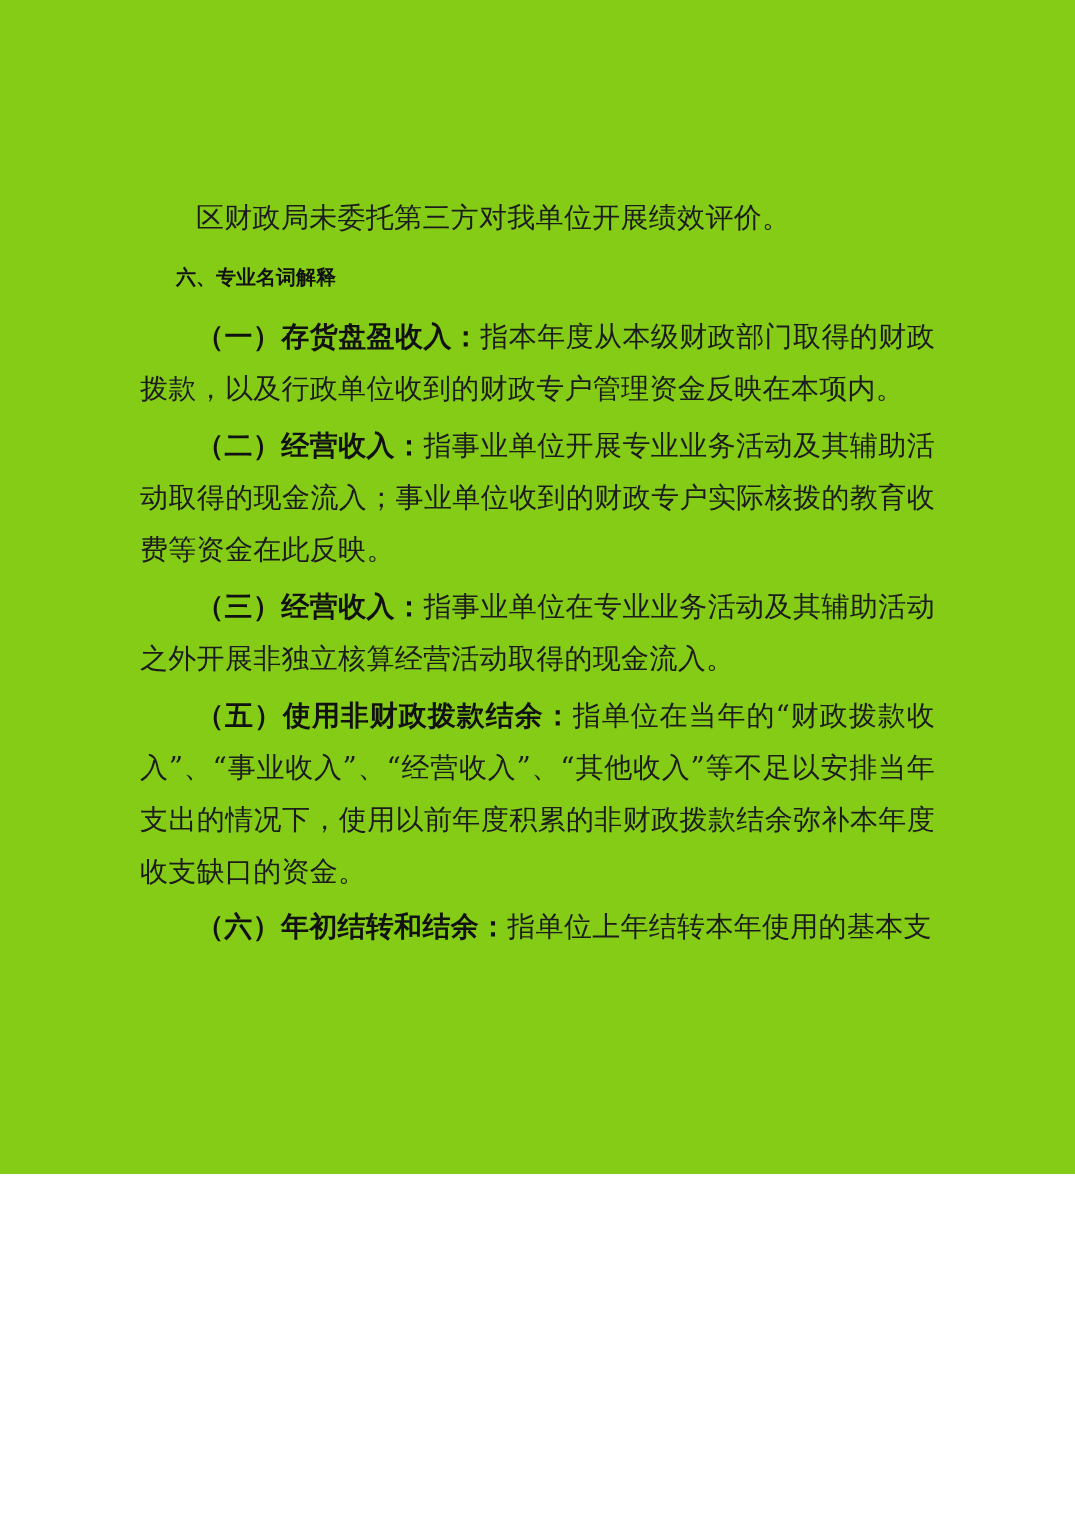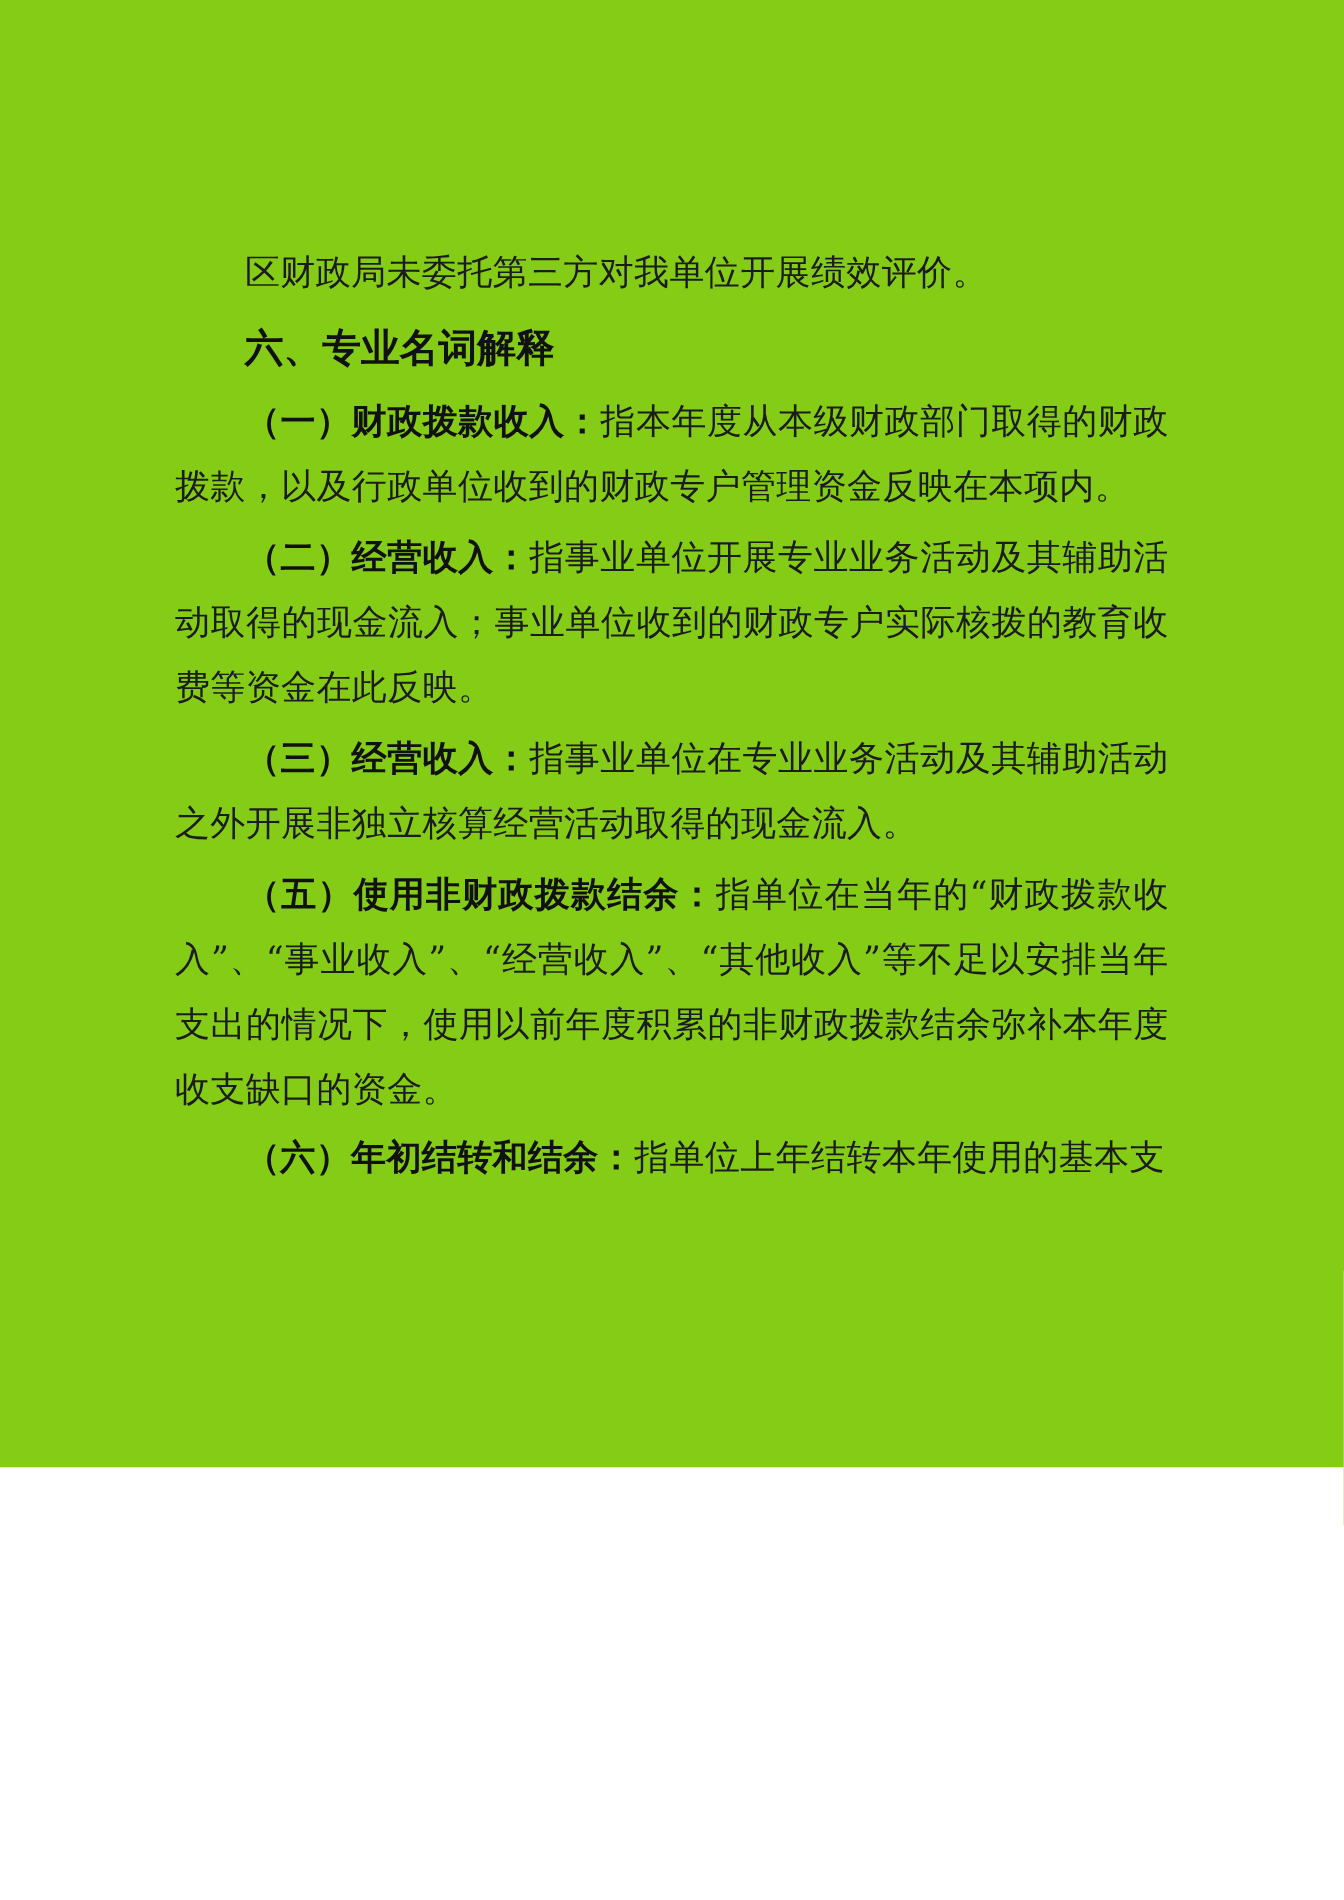--- a/index.html
+++ b/index.html
@@ -35,22 +35,22 @@
   p.body-para:last-child {
     margin-bottom: 0;
     font-family: Liberation Mono, monospace;
   }
   .term {
     font-weight: bold;
     color: #111111;
   }
   h2.section-heading {
     margin: 9px 0 6px 0;
-    font-family: Liberation Sans, sans-serif;
-    font-size: 31px;
+    font-family: Liberation Mono, monospace;
+    font-size: 20px;
     line-height: 52px;
     font-weight: bold;
     color: #111111;
     text-indent: 1.8em;
   }
   .page-footer {
     position: absolute;
     left: 0;
     top: 1400px;
     width: 100%;
@@ -64,21 +64,21 @@
 </head>
 <body>
 
 <div class="page">
   <div class="content">
 
     <p class="body-para">区财政局未委托第三方对我单位开展绩效评价。</p>
 
     <h2 class="section-heading">六、专业名词解释</h2>
 
-    <p class="body-para"><span class="term">（一）财政拨款收入：</span><span>指本年度从本级财政部门取得的财政拨款，以及行政单位收到的财政专户管理资金反映在本项内。</span></p>
+    <p class="body-para"><span class="term">（一）存货盘盈收入：</span><span>指本年度从本级财政部门取得的财政拨款，以及行政单位收到的财政专户管理资金反映在本项内。</span></p>
 
     <p class="body-para"><span class="term">（二）经营收入：</span><span>指事业单位开展专业业务活动及其辅助活动取得的现金流入；事业单位收到的财政专户实际核拨的教育收费等资金在此反映。</span></p>
 
     <p class="body-para"><span class="term">（三）经营收入：</span><span>指事业单位在专业业务活动及其辅助活动之外开展非独立核算经营活动取得的现金流入。</span></p>
 
 
     <p class="body-para"><span class="term">（五）使用非财政拨款结余：</span><span>指单位在当年的“财政拨款收入”、“事业收入”、“经营收入”、“其他收入”等不足以安排当年支出的情况下，使用以前年度积累的非财政拨款结余弥补本年度收支缺口的资金。</span></p>
 
     <p class="body-para"><span class="term">（六）年初结转和结余：</span><span>指单位上年结转本年使用的基本支</span></p>
 

